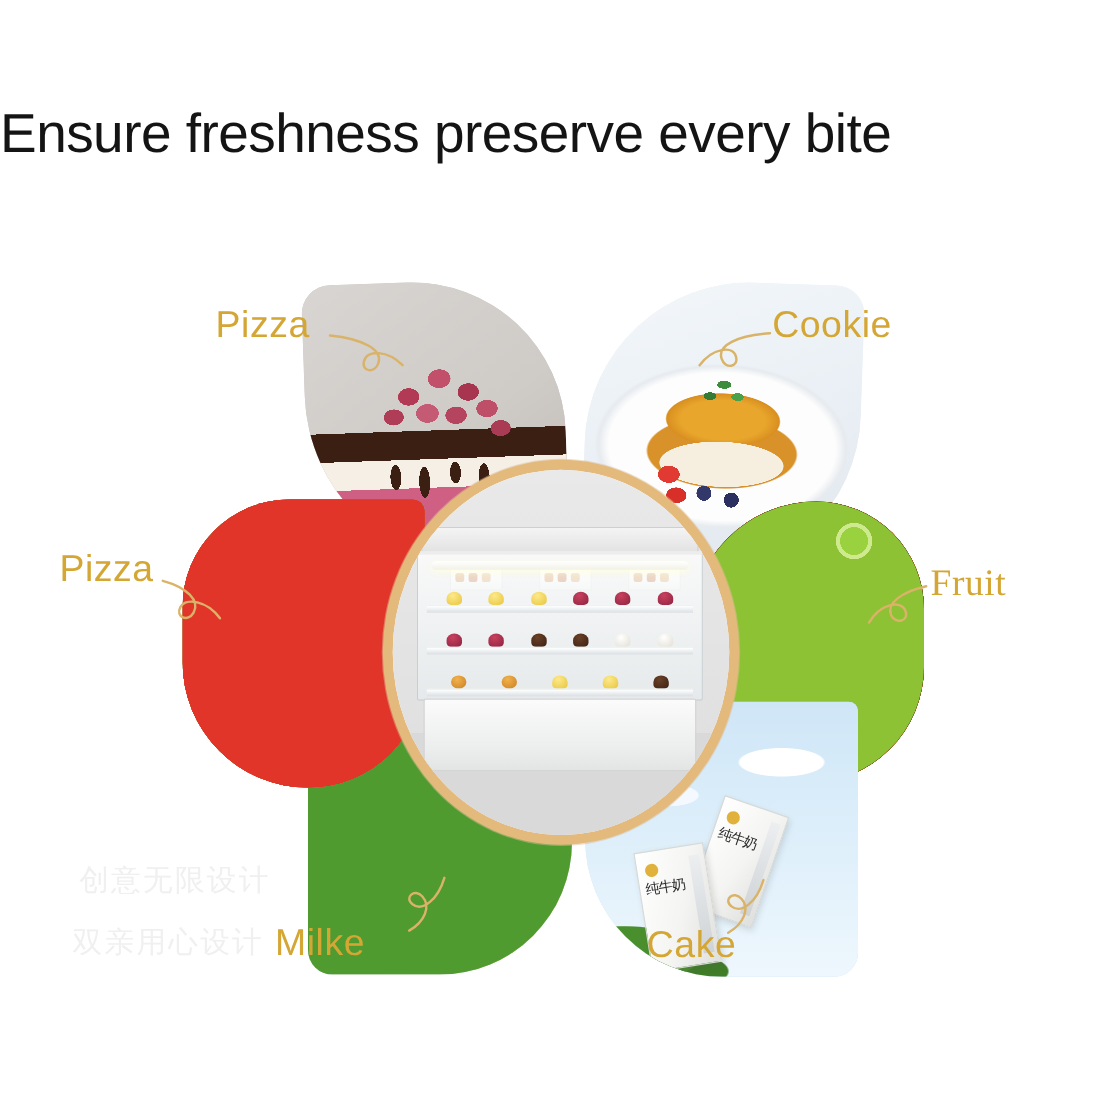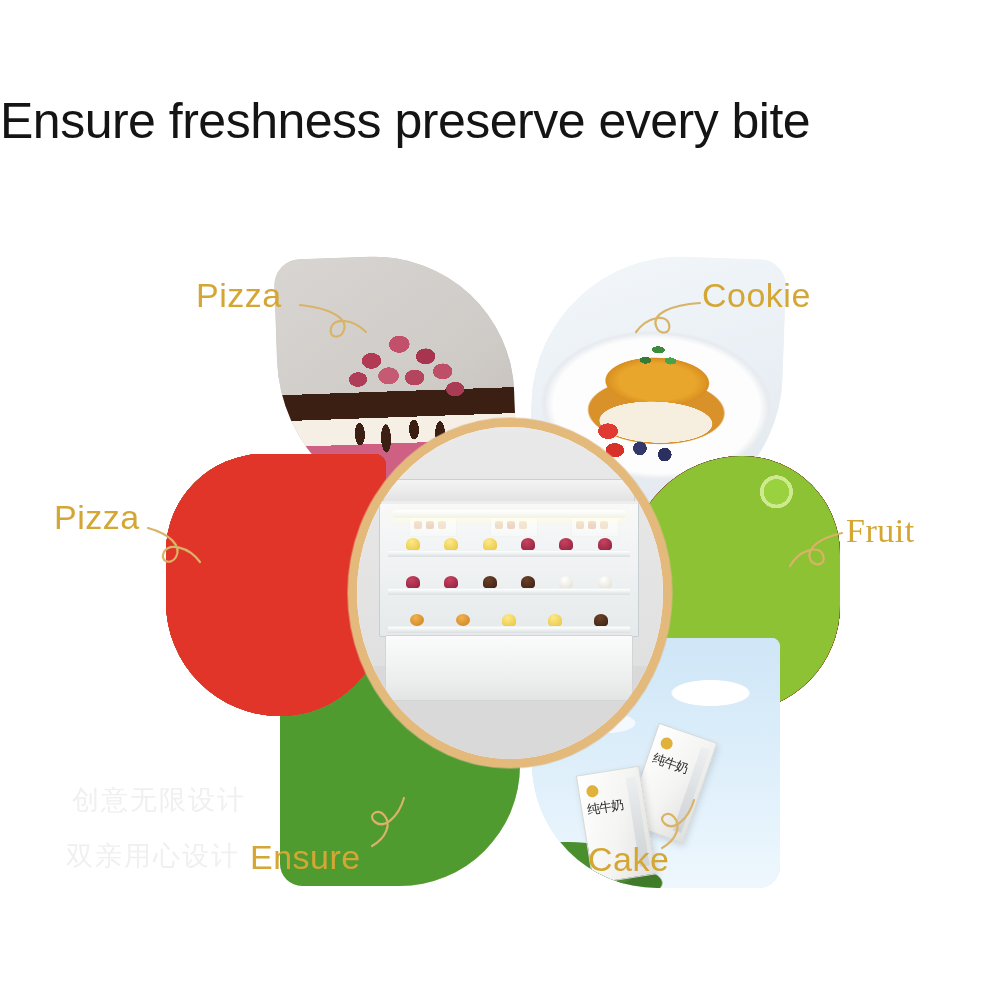--- a/index.html
+++ b/index.html
@@ -486,17 +486,17 @@
     <path d="M372 846 C 386 838, 392 824, 384 815 C 377 807, 367 816, 375 822 C 384 829, 398 818, 404 798"></path>
 
     <path d="M662 848 C 676 840, 682 826, 674 817 C 667 809, 657 818, 665 824 C 674 831, 688 820, 694 800"></path>
   </g>
 </svg>
 
 <div class="label" id="lbl-cake">Pizza</div>
 <div class="label" id="lbl-pudding">Cookie</div>
 <div class="label" id="lbl-fruit">Fruit</div>
 <div class="label" id="lbl-milke">Cake</div>
-<div class="label" id="lbl-cookie">Ensure</div>
+<div class="label" id="lbl-cookie">Milke</div>
 <div class="label" id="lbl-pizza">Pizza</div>
 
 <div class="watermark" id="wm-1">创意无限设计</div>
 <div class="watermark" id="wm-2">双亲用心设计</div>
 
 </body></html>

